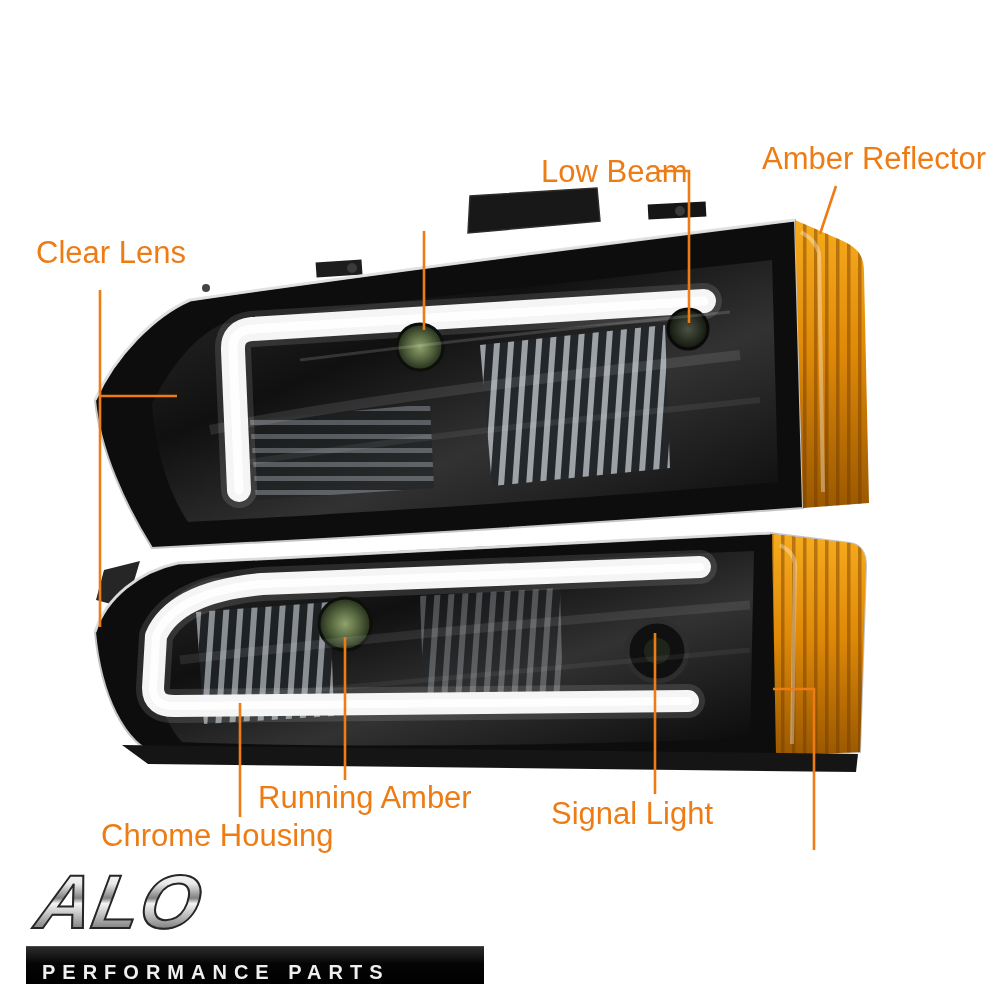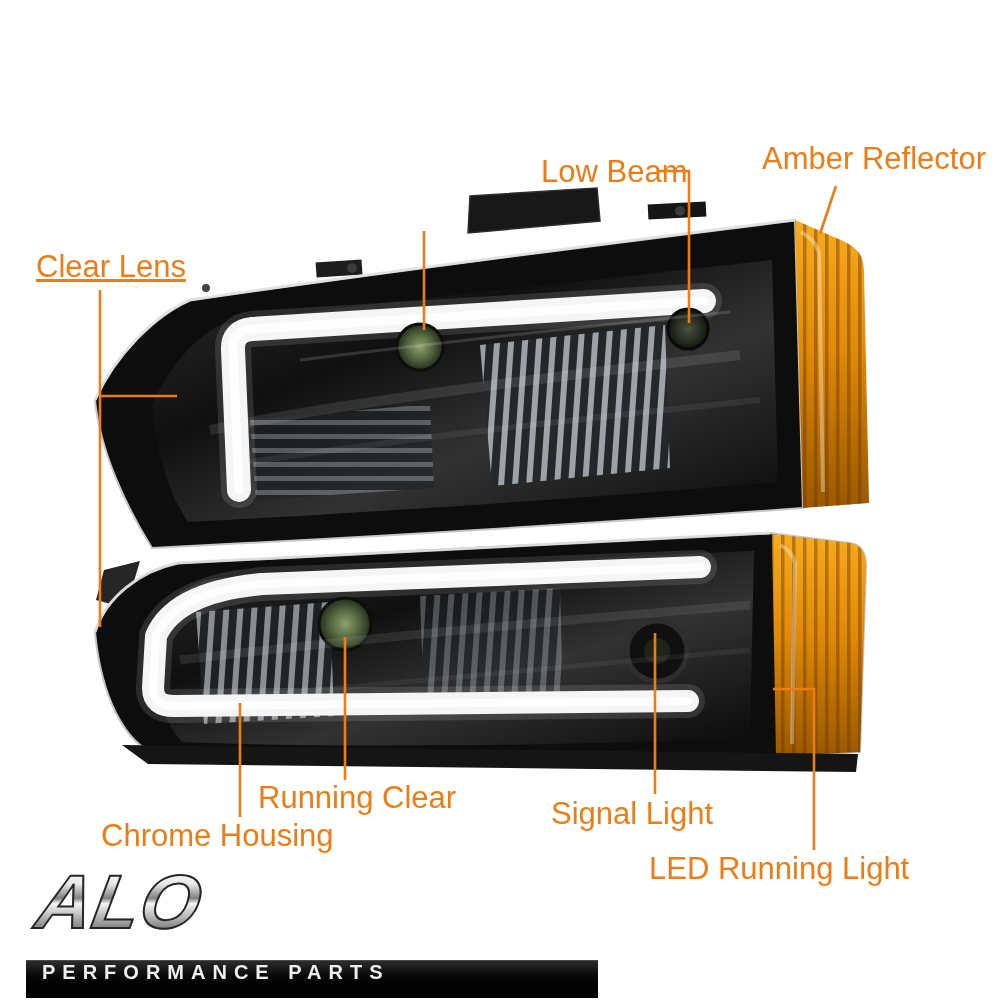--- a/index.html
+++ b/index.html
@@ -5,21 +5,21 @@
   html,body{margin:0;padding:0;background:#ffffff;}
   .stage{
     position:relative;width:1000px;height:1000px;background:#ffffff;
     overflow:hidden;font-family:"Liberation Sans", sans-serif;
   }
   .svg-art{position:absolute;left:0;top:0;width:1000px;height:1000px;z-index:1;}
   .callout{
     position:absolute;z-index:3;color:#ee7c15;font-size:31px;line-height:1.1;
     white-space:nowrap;font-family:"Liberation Sans", sans-serif;font-weight:400;
   }
-  .lbl-clear-lens{left:36px;top:250px;text-decoration:underline;}
+  .lbl-clear-lens{left:36px;top:236px;}
   .lbl-high-beam{left:292px;top:197px;}
   .lbl-low-beam{left:505px;top:155px;margin-left:36px;}
   .lbl-amber-reflector{left:722px;top:142px;margin-left:40px;}
   .lbl-running-light{left:258px;top:781px;}
   .lbl-chrome-housing{left:101px;top:819px;text-align:center;}
   .lbl-signal-light{left:551px;top:797px;}
   .lbl-led-running-light{left:649px;top:852px;}
 
   .logo{position:absolute;left:26px;top:864px;z-index:3;width:520px;}
   .logo-brand{
@@ -27,22 +27,22 @@
     font-size:76px;font-weight:bold;font-style:italic;letter-spacing:1px;
     transform:skewX(-10deg);line-height:1;
     color:#bdbdbd;
     background:linear-gradient(180deg,#ffffff 0%,#eaeaea 26%,#7f7f7f 45%,#f4f4f4 52%,#b5b5b5 70%,#4c4c4c 100%);
     -webkit-background-clip:text;background-clip:text;
     -webkit-text-fill-color:transparent;
     -webkit-text-stroke:2px #262626;
     padding-left:12px;
   }
   .logo-bar{
-    margin-top:20px;width:572px;height:38px;background:linear-gradient(180deg,#2c2c2c,#050505 45%,#000);
-    display:flex;align-items:flex-start;box-sizing:border-box;padding-left:16px;
+    margin-top:6px;width:458px;height:38px;background:linear-gradient(180deg,#2c2c2c,#050505 45%,#000);
+    display:flex;align-items:flex-end;box-sizing:border-box;padding-left:16px;
     border-top:1px solid #4a4a4a;
   }
   .logo-tagline{
     color:#efefef;font-size:20px;font-weight:bold;letter-spacing:7px;
     font-family:"Liberation Sans", sans-serif;
   }
 </style>
 </head>
 <body>
 
@@ -156,24 +156,23 @@
       <path d="M345 780 L345 637"></path>
       <path d="M240 817 L240 703"></path>
       <path d="M655 794 L655 633"></path>
       <path d="M814 850 L814 689 L773 689"></path>
     </g>
   </svg>
 
   <div class="callout lbl-clear-lens">Clear Lens</div>
   <div class="callout lbl-low-beam">Low Beam</div>
   <div class="callout lbl-amber-reflector">Amber Reflector</div>
-  <div class="callout lbl-running-light">Running Clear</div>
+  <div class="callout lbl-running-light">Running Amber</div>
   <div class="callout lbl-chrome-housing">Chrome Housing</div>
   <div class="callout lbl-signal-light">Signal Light</div>
-  <div class="callout lbl-led-running-light">LED Running Light</div>
 
   <div class="logo">
     <span class="logo-brand">ALO</span>
     <div class="logo-bar">
       <span class="logo-tagline">PERFORMANCE PARTS</span>
     </div>
   </div>
 
 </div>
 

